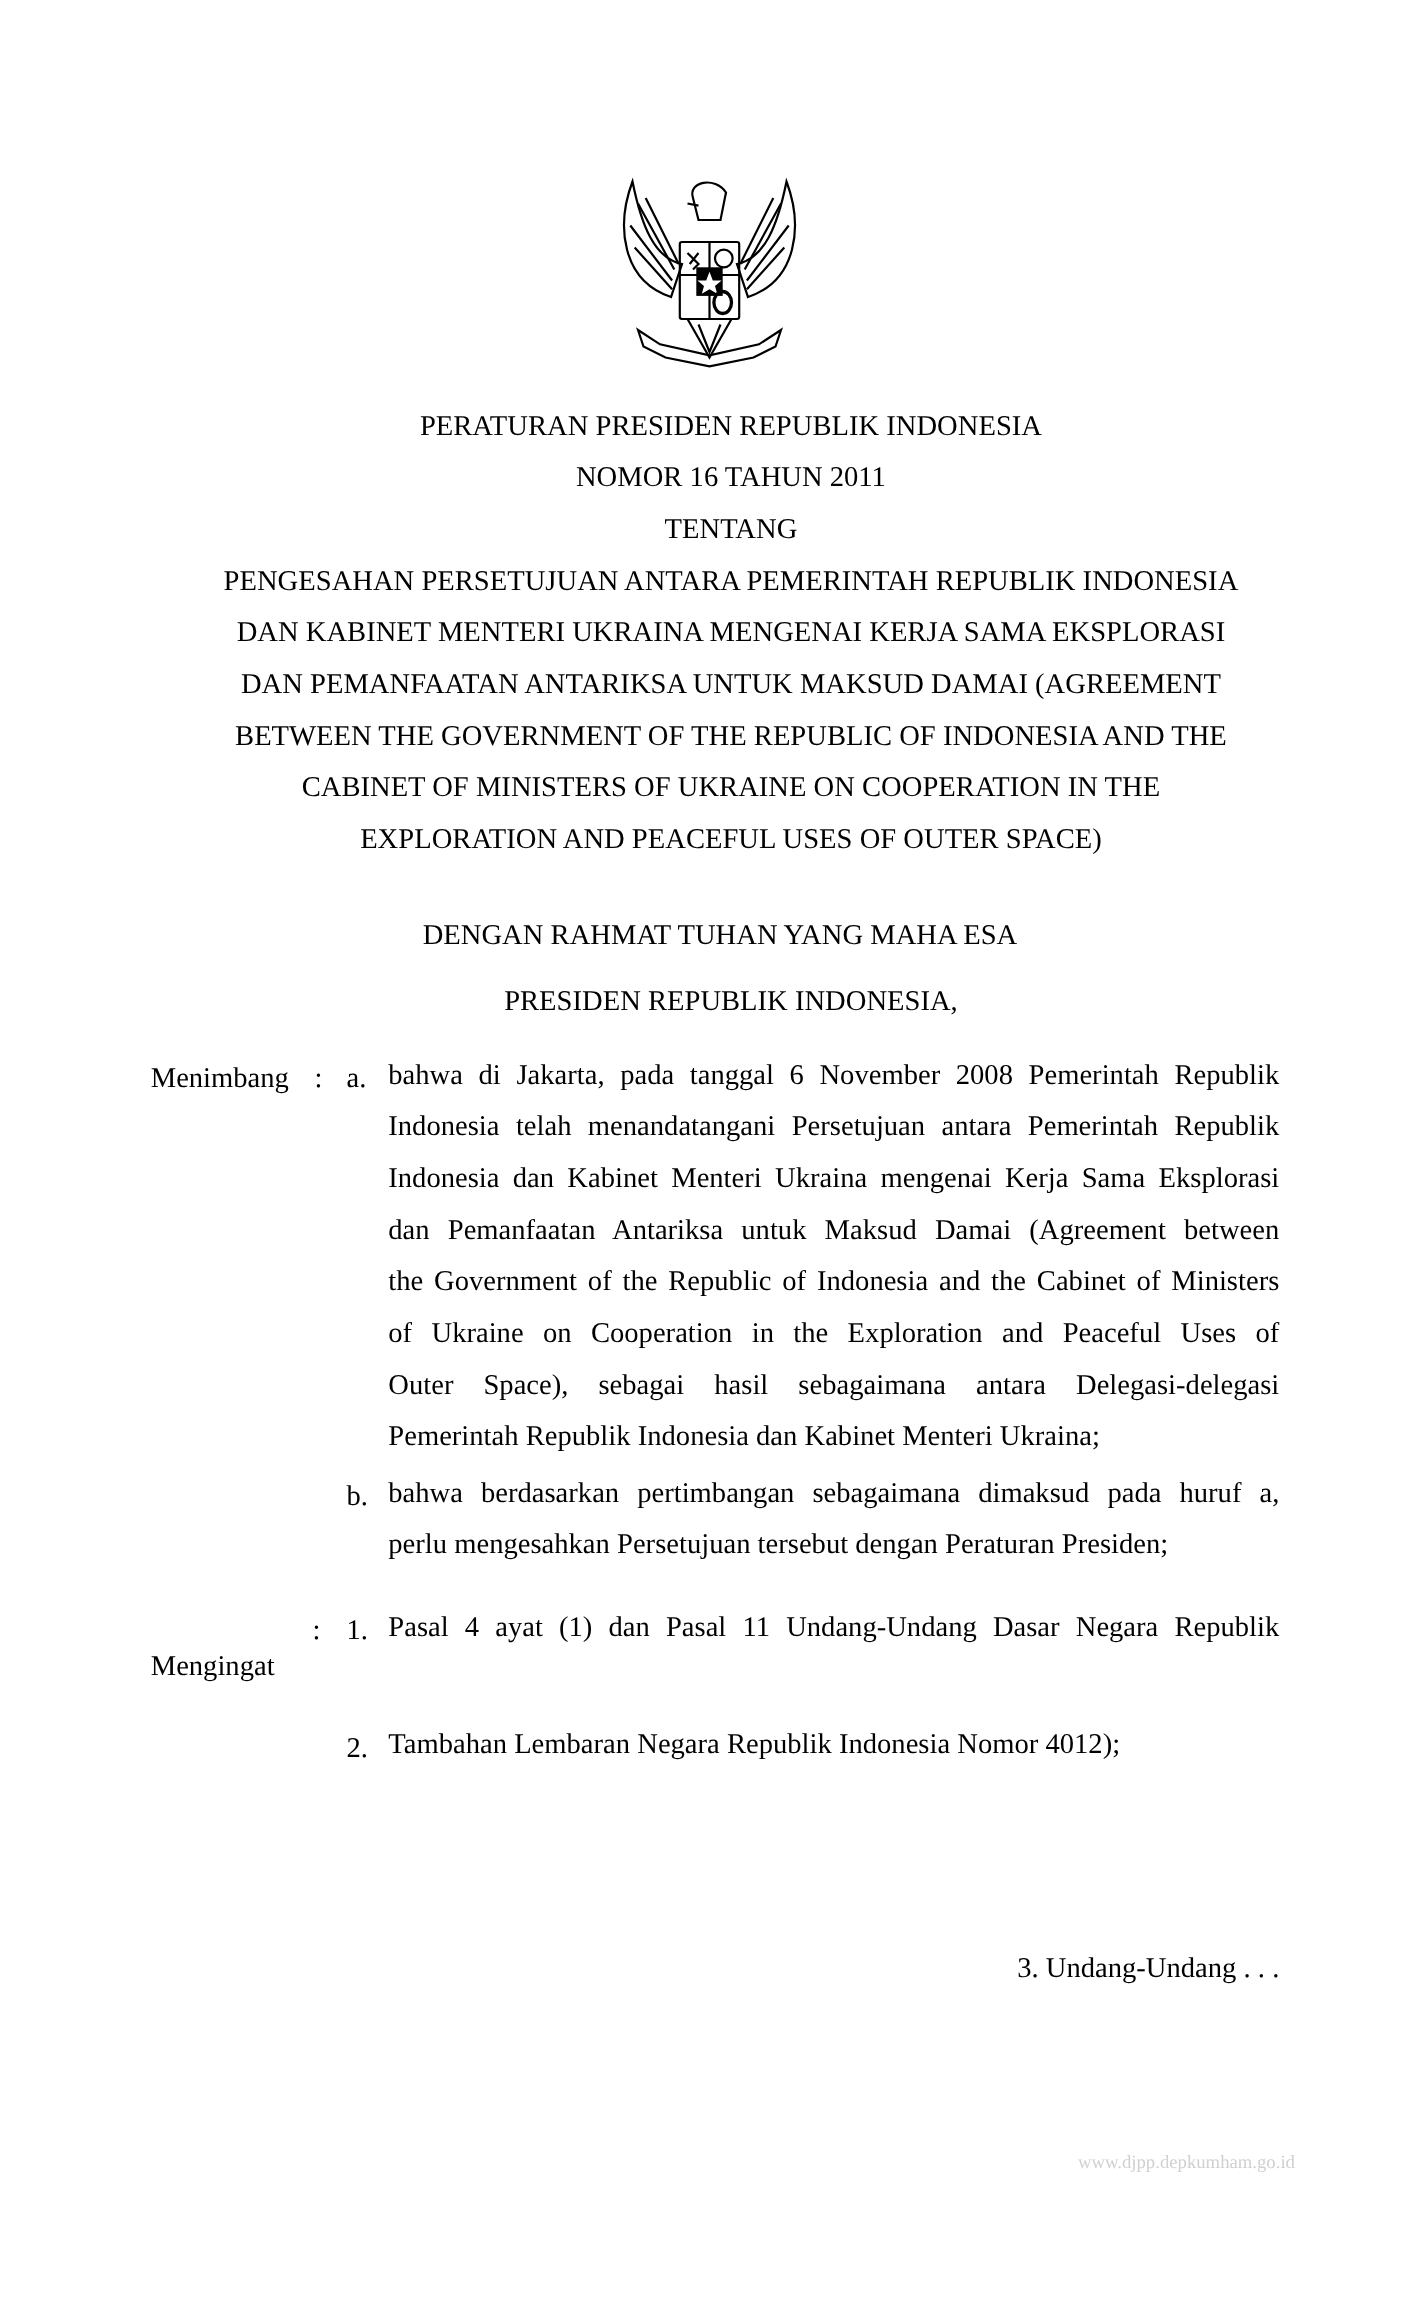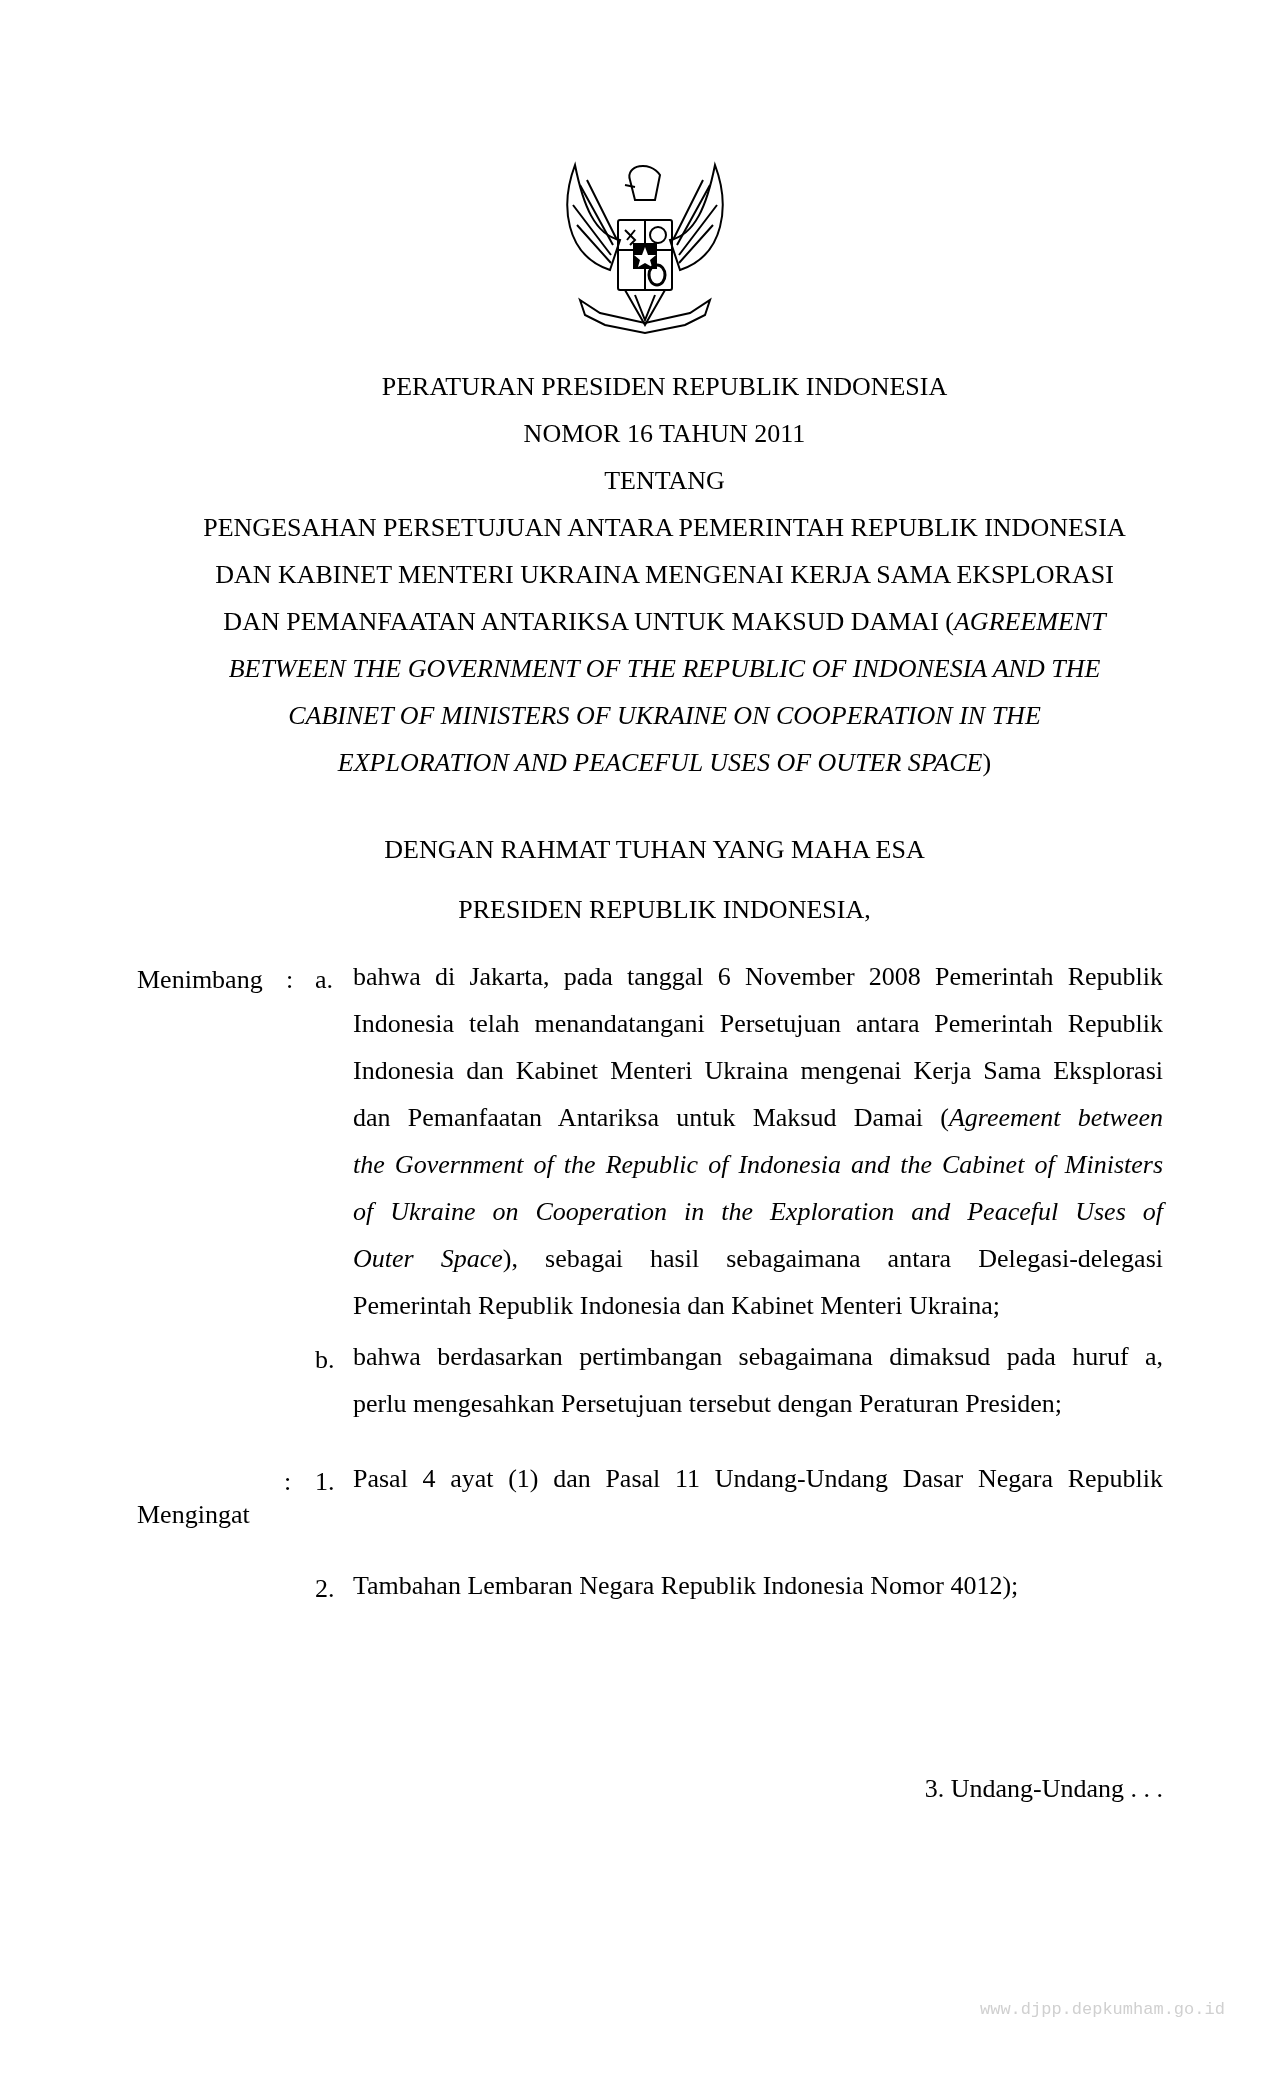--- a/index.html
+++ b/index.html
@@ -3,29 +3,29 @@
 <meta charset="utf-8">
 <style>
   html, body { margin: 0; padding: 0; background: #ffffff; }
   body {
     width: 1275px; height: 2100px; position: relative; overflow: hidden;
     font-family: "Liberation Serif", "DejaVu Serif", serif;
     color: #000;
   }
   .emblem { position: absolute; left: 555px; top: 145px; width: 180px; height: 200px; }
   .center { position: absolute; left: 0; width: 1275px; text-align: center; font-size: 26px; line-height: 30px; padding-left: 27px; }
-  .it { font-style: italic; }
+  .it { }
   .label { position: absolute; left: 137px; font-size: 26px; }
   .colon { position: absolute; font-size: 26px; }
   .marker { position: absolute; left: 315px; font-size: 26px; }
   .para { position: absolute; left: 353px; width: 810px; font-size: 26px; line-height: 47px; text-align: justify; }
   .para .ln { display: block; text-align: justify; text-align-last: justify; height: 47px; white-space: nowrap; }
   .para .ln.last { text-align-last: left; }
   .continuation { position: absolute; right: 112px; top: 1762px; font-size: 26px; margin-top: 12px; }
-  .watermark { position: absolute; left: 980px; top: 2000px; font-family: Liberation Mono, monospace; font-size: 17px; color: #d0d0d0; }
+  .watermark { position: absolute; left: 980px; top: 1956px; font-family: Liberation Serif, serif; font-size: 17px; color: #d0d0d0; }
 </style>
 </head>
 <body>
 
 <svg class="emblem" viewBox="0 0 180 200">
   <g fill="none" stroke="#000" stroke-width="2">
 
     <path d="M20 20 C5 60, 10 110, 55 125 L65 95 C40 90, 28 60, 20 20 Z"></path>
     <path d="M160 20 C175 60, 170 110, 125 125 L115 95 C140 90, 152 60, 160 20 Z"></path>
     <path d="M25 40 L58 100 M32 35 L62 95 M18 60 L56 110 M22 80 L56 118"></path>

